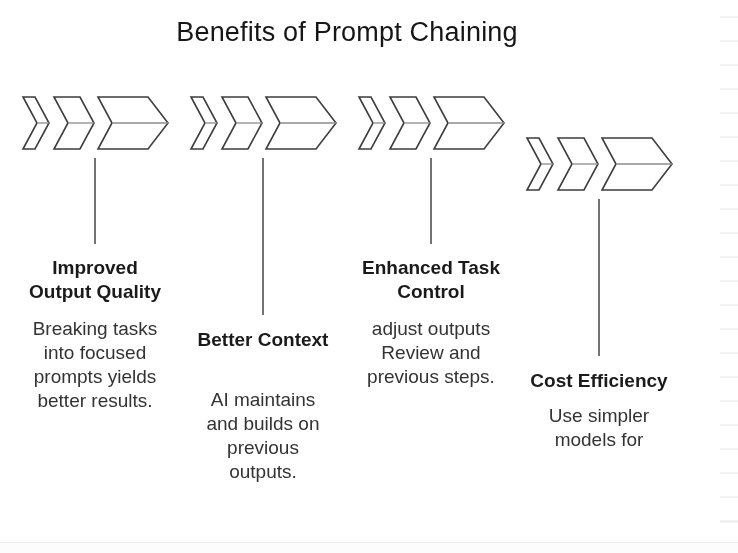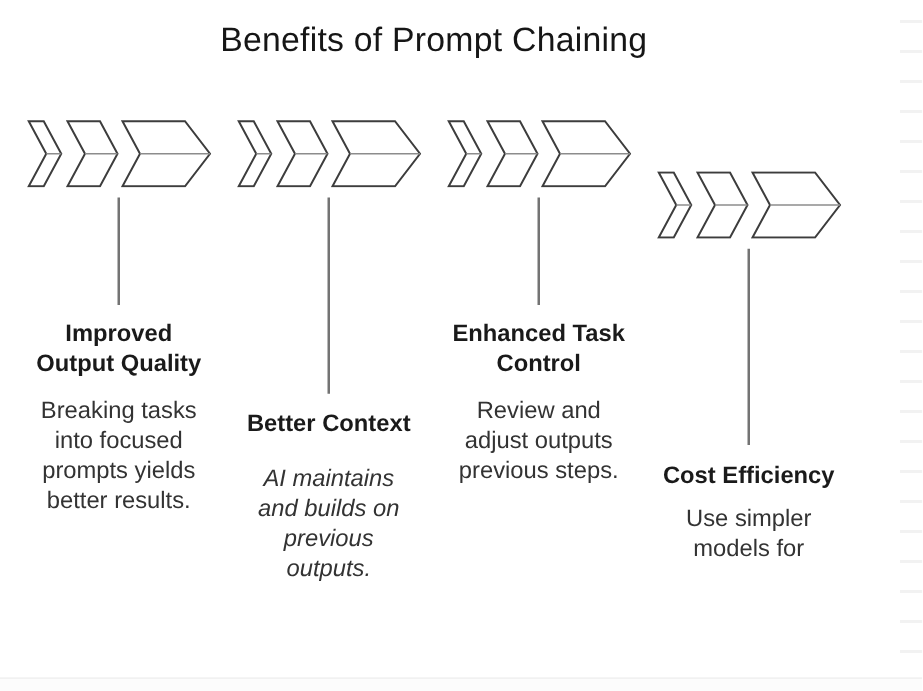--- a/index.html
+++ b/index.html
@@ -73,21 +73,21 @@
   .c2 .heading, .c4 .heading { top: 328px; }
   .body-text {
     position: absolute;
     width: 100%;
     text-align: center;
     font-size: 19px;
     line-height: 24px;
     color: var(--body-text, #333);
   }
   .c1 .body-text, .c3 .body-text { top: 317px; }
-  .c2 .body-text { top: 372px; font-style: italic; }
+  .c2 .body-text { top: 388px; }
   .c4 .body-text { top: 363px; }
   .edge-marks {
     position: absolute;
     right: 0;
     top: 16px;
     width: 18px;
     height: 528px;
     background: repeating-linear-gradient(
       to bottom,
       var(--edge-mark, #f2f2f2) 0px,
@@ -164,22 +164,22 @@
       <path class="mid" d="M47 27 L73 27"></path>
       <path class="outer" d="M77 1 L127 1 L147 27 L127 53 L77 53 L91 27 Z"></path>
       <path class="mid" d="M91 27 L147 27"></path>
     </svg>
     <div class="connector"></div>
     <div class="heading">
       <div>Enhanced Task</div>
       <div>Control</div>
     </div>
     <div class="body-text">
+      <div>adjust outputs</div>
       <div>Review and</div>
-      <div>adjust outputs</div>
       <div>previous steps.</div>
     </div>
   </div>
 
   <div class="col c4">
     <svg class="icon" width="148" height="54" viewBox="0 0 148 54">
       <path class="outer" d="M2 1 L14 1 L28 27 L14 53 L2 53 L16 27 Z"></path>
       <path class="mid" d="M16 27 L28 27"></path>
       <path class="outer" d="M33 1 L59 1 L73 27 L59 53 L33 53 L47 27 Z"></path>
       <path class="mid" d="M47 27 L73 27"></path>

